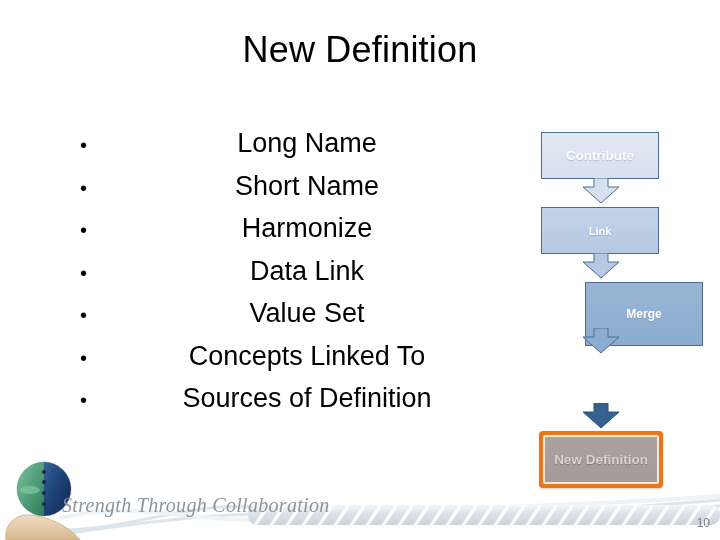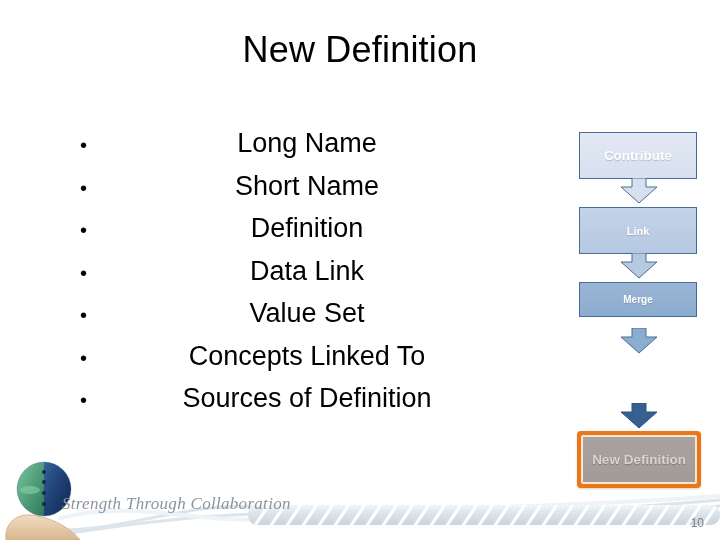--- a/index.html
+++ b/index.html
@@ -66,21 +66,21 @@
   }
   .bullet-text {
     flex: 1 1 auto;
     white-space: nowrap;
     text-align: center;
   }
 
   
   .flow {
     position: absolute;
-    left: 577px;
+    left: 539px;
     top: 128px;
     width: 124px;
     height: 370px;
   }
   .flow-box {
     position: absolute;
     left: 2px;
     width: 118px;
     box-sizing: border-box;
     display: flex;
@@ -95,23 +95,24 @@
     top: 4px;  height: 47px;
     background: linear-gradient(180deg,#e2e9f4 0%,#d6e0ef 100%);
     font-size: 13.5px;
   }
   .box-link {
     top: 79px; height: 47px;
     background: linear-gradient(180deg,#c3d3e8 0%,#b5c9e2 100%);
     font-size: 11px;
   }
   .box-merge {
-    top: 154px; height: 35px;
+    top: 154px; height: 64px;
     background: linear-gradient(180deg,#9ab4d5 0%,#8badcf 100%);
-    font-size: 10px;
+    font-size: 12px;
+    margin-left: 44px;
   }
   .box-harmonize {
     top: 229px; height: 47px;
     background: linear-gradient(180deg,#3e6ea3 0%,#2f5d92 100%);
     font-size: 14px;
     border-color: #2b547f;
   }
 
   
   .flow-arrow {
@@ -164,28 +165,28 @@
     width: 720px;
     height: 88px;
     pointer-events: none;
   }
   .tagline {
     position: absolute;
     left: 62px;
     top: 494px;
     font-family: "Liberation Serif", serif;
     font-style: italic;
-    font-size: 17px;
+    font-size: 20px;
     color: #8d949c;
     letter-spacing: 0.3px;
     white-space: nowrap;
   }
   .page-number {
     position: absolute;
-    right: 16px;
+    right: 10px;
     top: 516px;
     font-size: 12px;
     color: #7a7f86;
     font-family: "Liberation Sans", sans-serif;
   }
 </style>
 </head>
 <body>
 
 <div class="slide">
@@ -196,21 +197,21 @@
     <li class="bullet-item">
       <span class="bullet-dot">•</span>
       <span class="bullet-text">Long Name</span>
     </li>
     <li class="bullet-item">
       <span class="bullet-dot">•</span>
       <span class="bullet-text">Short Name</span>
     </li>
     <li class="bullet-item">
       <span class="bullet-dot">•</span>
-      <span class="bullet-text">Definition</span>
+      <span class="bullet-text">Harmonize</span>
     </li>
     <li class="bullet-item">
       <span class="bullet-dot">•</span>
       <span class="bullet-text">Data Link</span>
     </li>
     <li class="bullet-item">
       <span class="bullet-dot">•</span>
       <span class="bullet-text">Value Set</span>
     </li>
     <li class="bullet-item">

